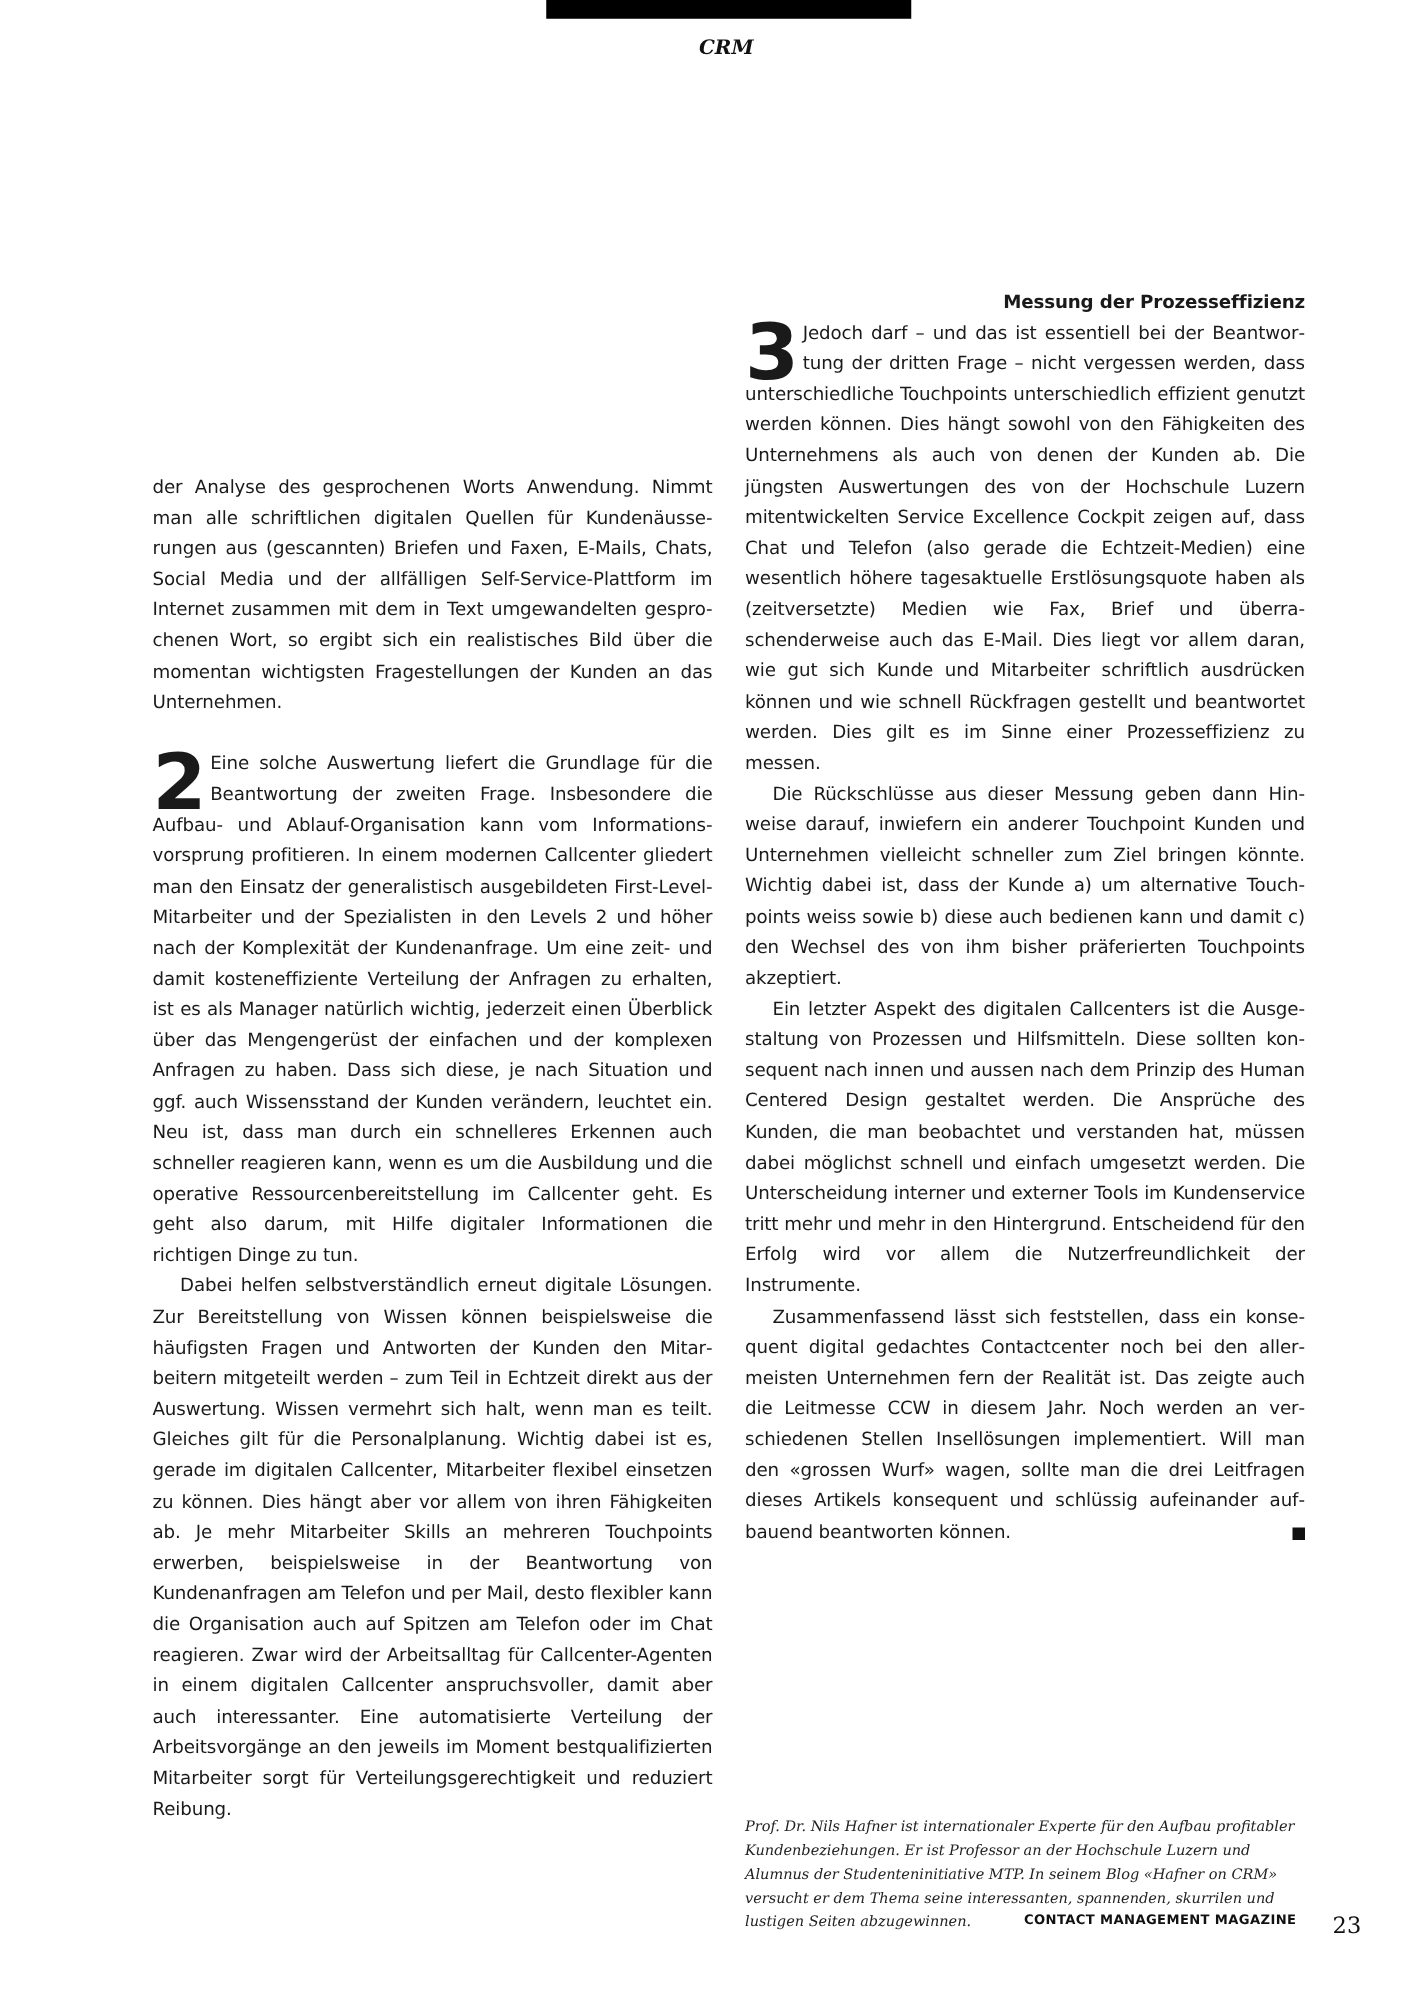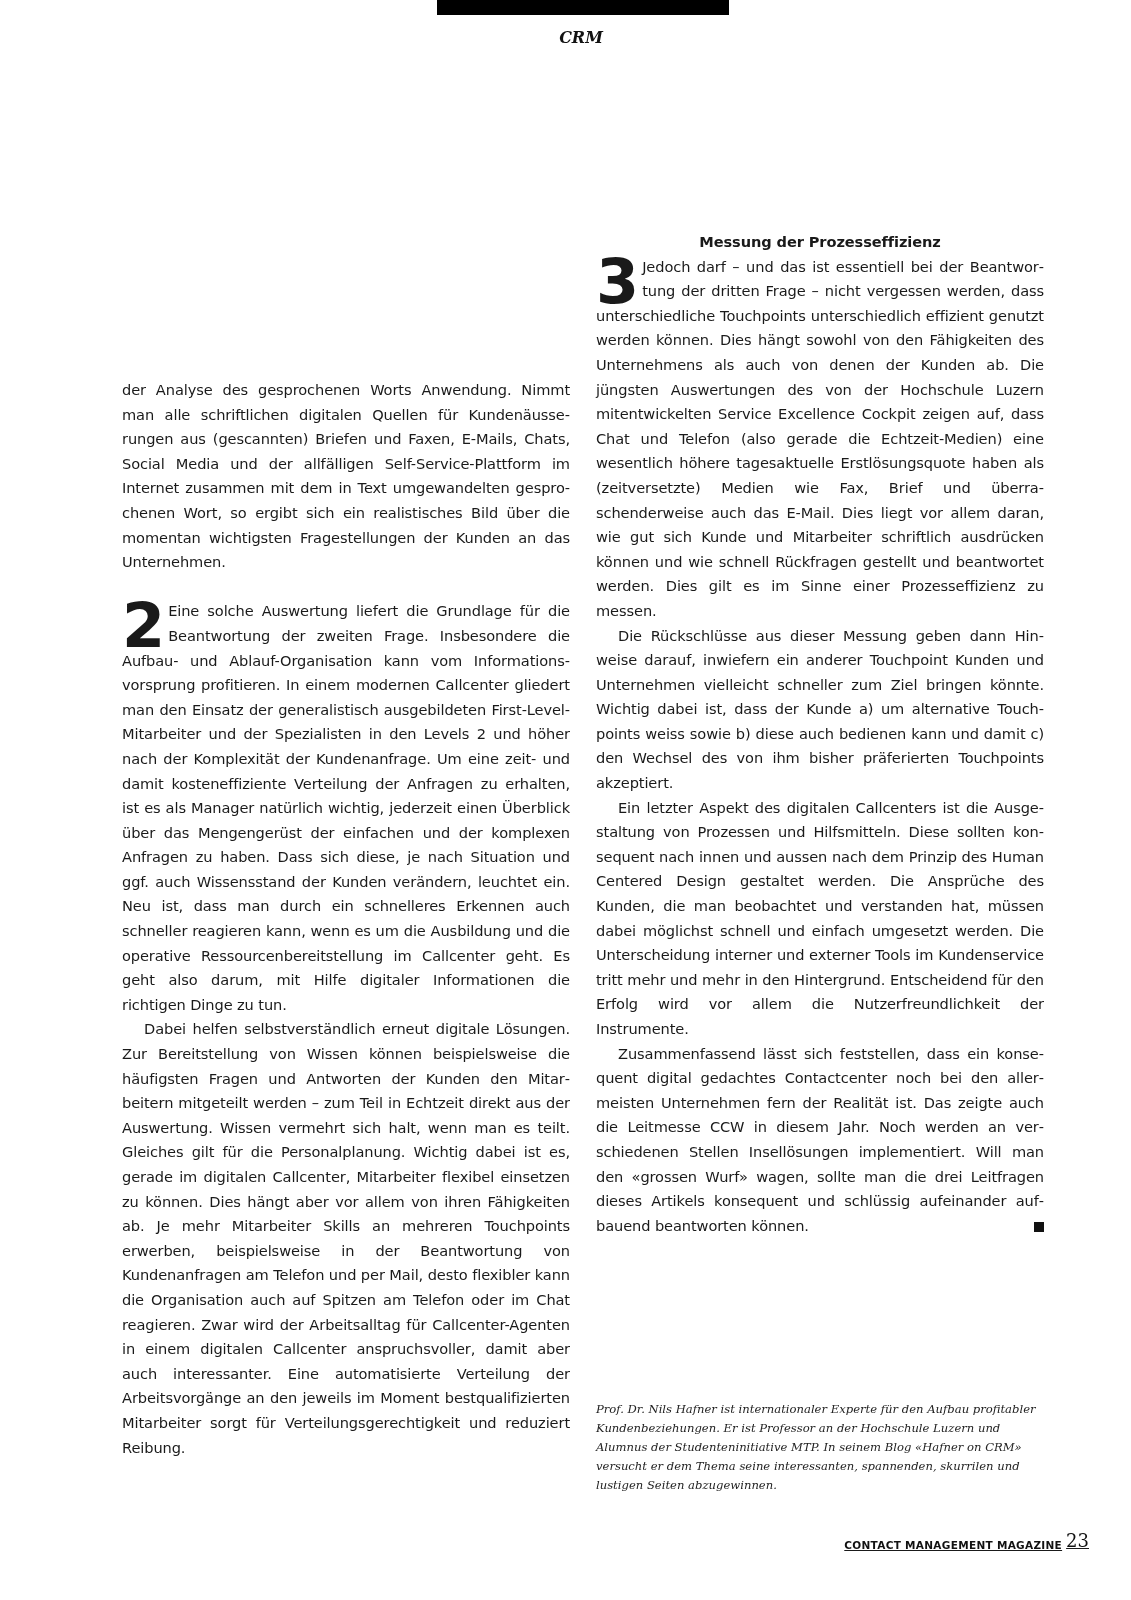--- a/index.html
+++ b/index.html
@@ -23,39 +23,39 @@
       font-size: 14.6px; line-height: 24.6px; letter-spacing: -0.1px;
       text-align: justify; hyphens: manual;
     }
     .col-left { left: 122px; top: 378px; }
     .col-right { left: 596px; top: 230px; }
     .col p { margin: 0; }
     .col p.indent { text-indent: 22px; }
     .col p.spaced { margin-bottom: 24.6px; }
     .subhead {
       font-weight: bold; font-size: 14.6px; line-height: 24.6px; margin: 0;
-      text-align: center;
+      text-align: right;
     }
     .dropcap {
       float: left; font-weight: bold; font-size: 62px; line-height: 48px;
       height: 46px; margin: 3px 5px 0 0; font-family: "DejaVu Sans", sans-serif;
       letter-spacing: -2px;
     }
     .end-mark {
       float: right; display: inline-block; width: 10px; height: 10px;
       background: #111; margin-top: 8px;
     }
     .bio {
-      position: absolute; left: 596px; top: 1400px; width: 448px;
+      position: absolute; left: 596px; top: 1452px; width: 448px;
       font-family: "DejaVu Serif", "Liberation Serif", serif;
       font-style: italic; font-size: 11.6px; line-height: 19px; color: #222;
     }
     .footer {
       position: absolute; right: 42px; top: 1530px;
-      display: flex; align-items: flex-end; gap: 4px; text-decoration: underline;
+      display: flex; align-items: flex-start; gap: 29px;
     }
     .footer .mag {
       font-weight: bold; font-size: 10.5px; letter-spacing: 0.3px; color: #111;
       font-family: "DejaVu Sans", "Liberation Sans", sans-serif;
     }
     .footer .page {
       font-family: "DejaVu Serif", "Liberation Serif", serif; font-size: 18px; color: #111;
     }
   </style>
 </head>

